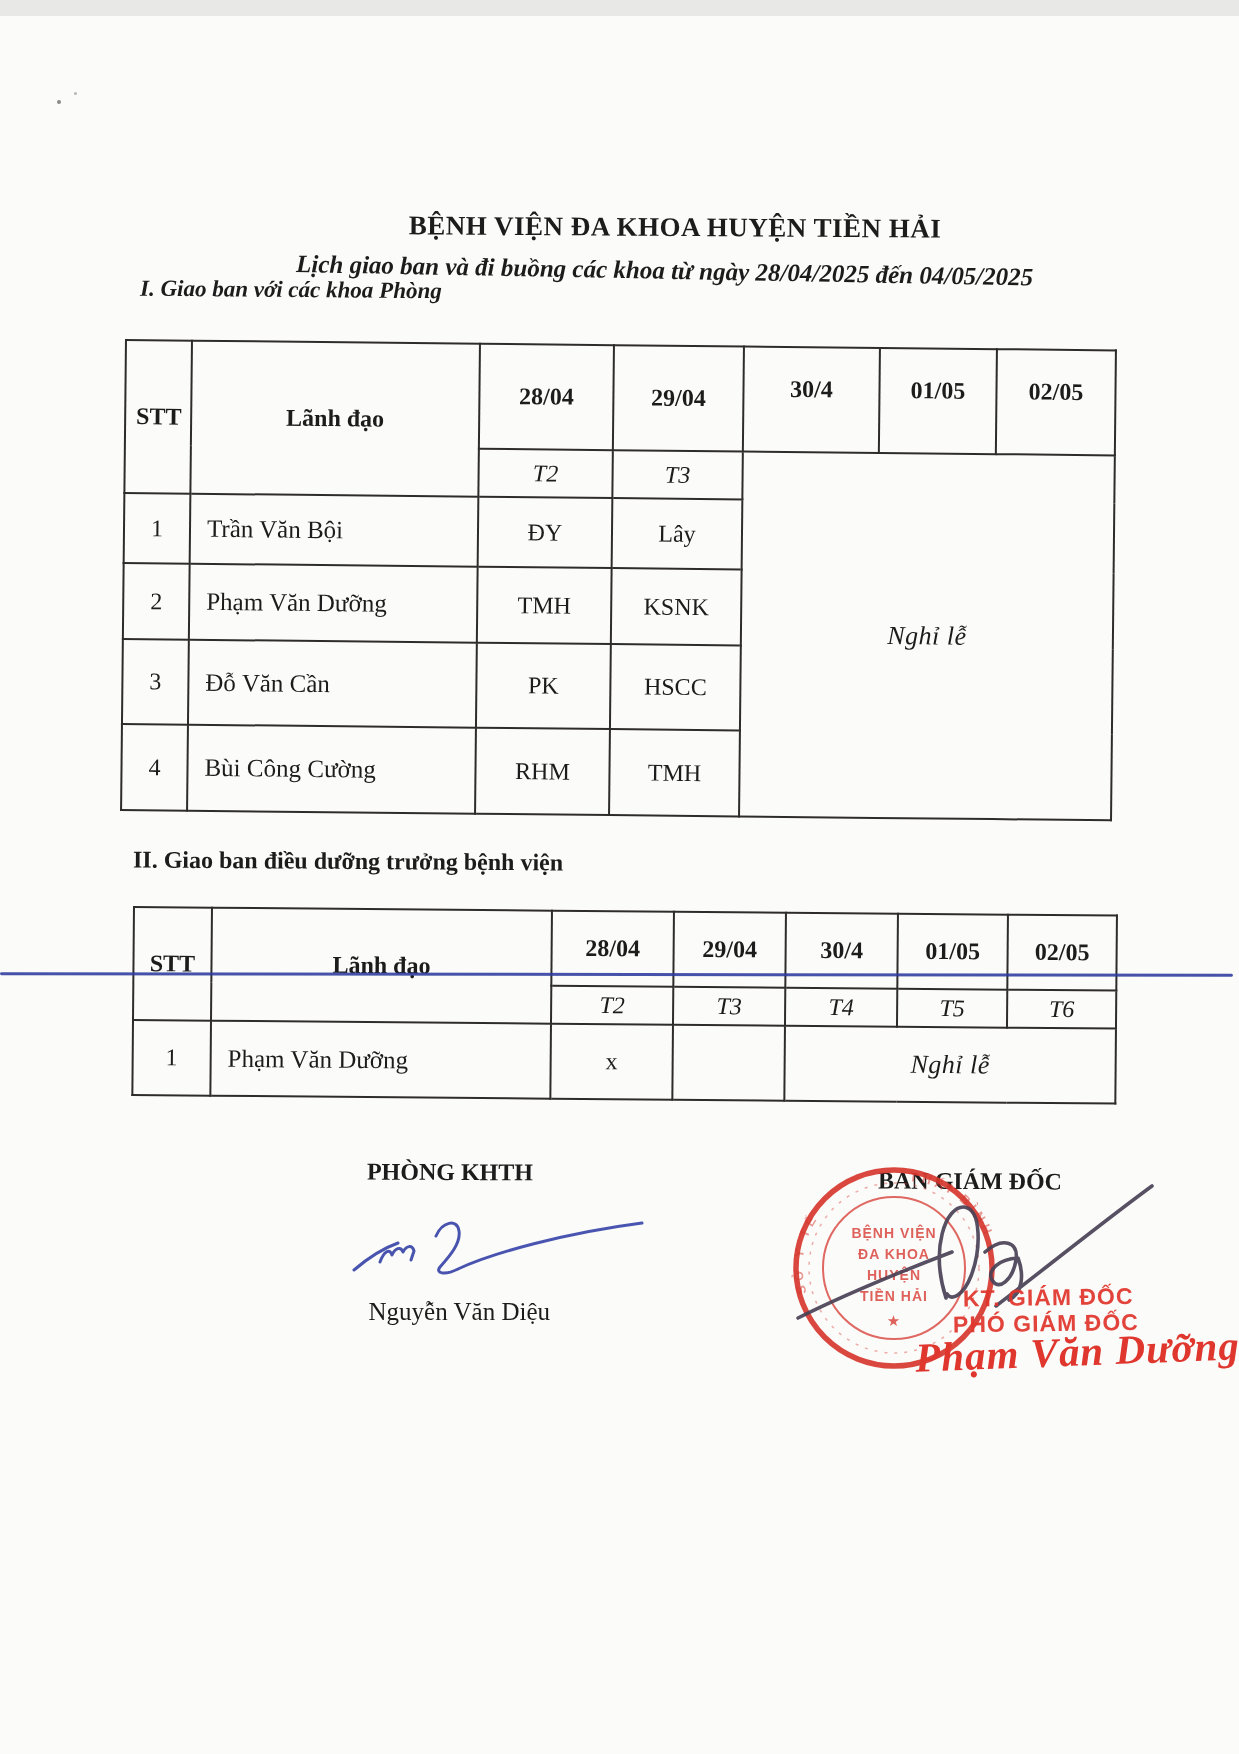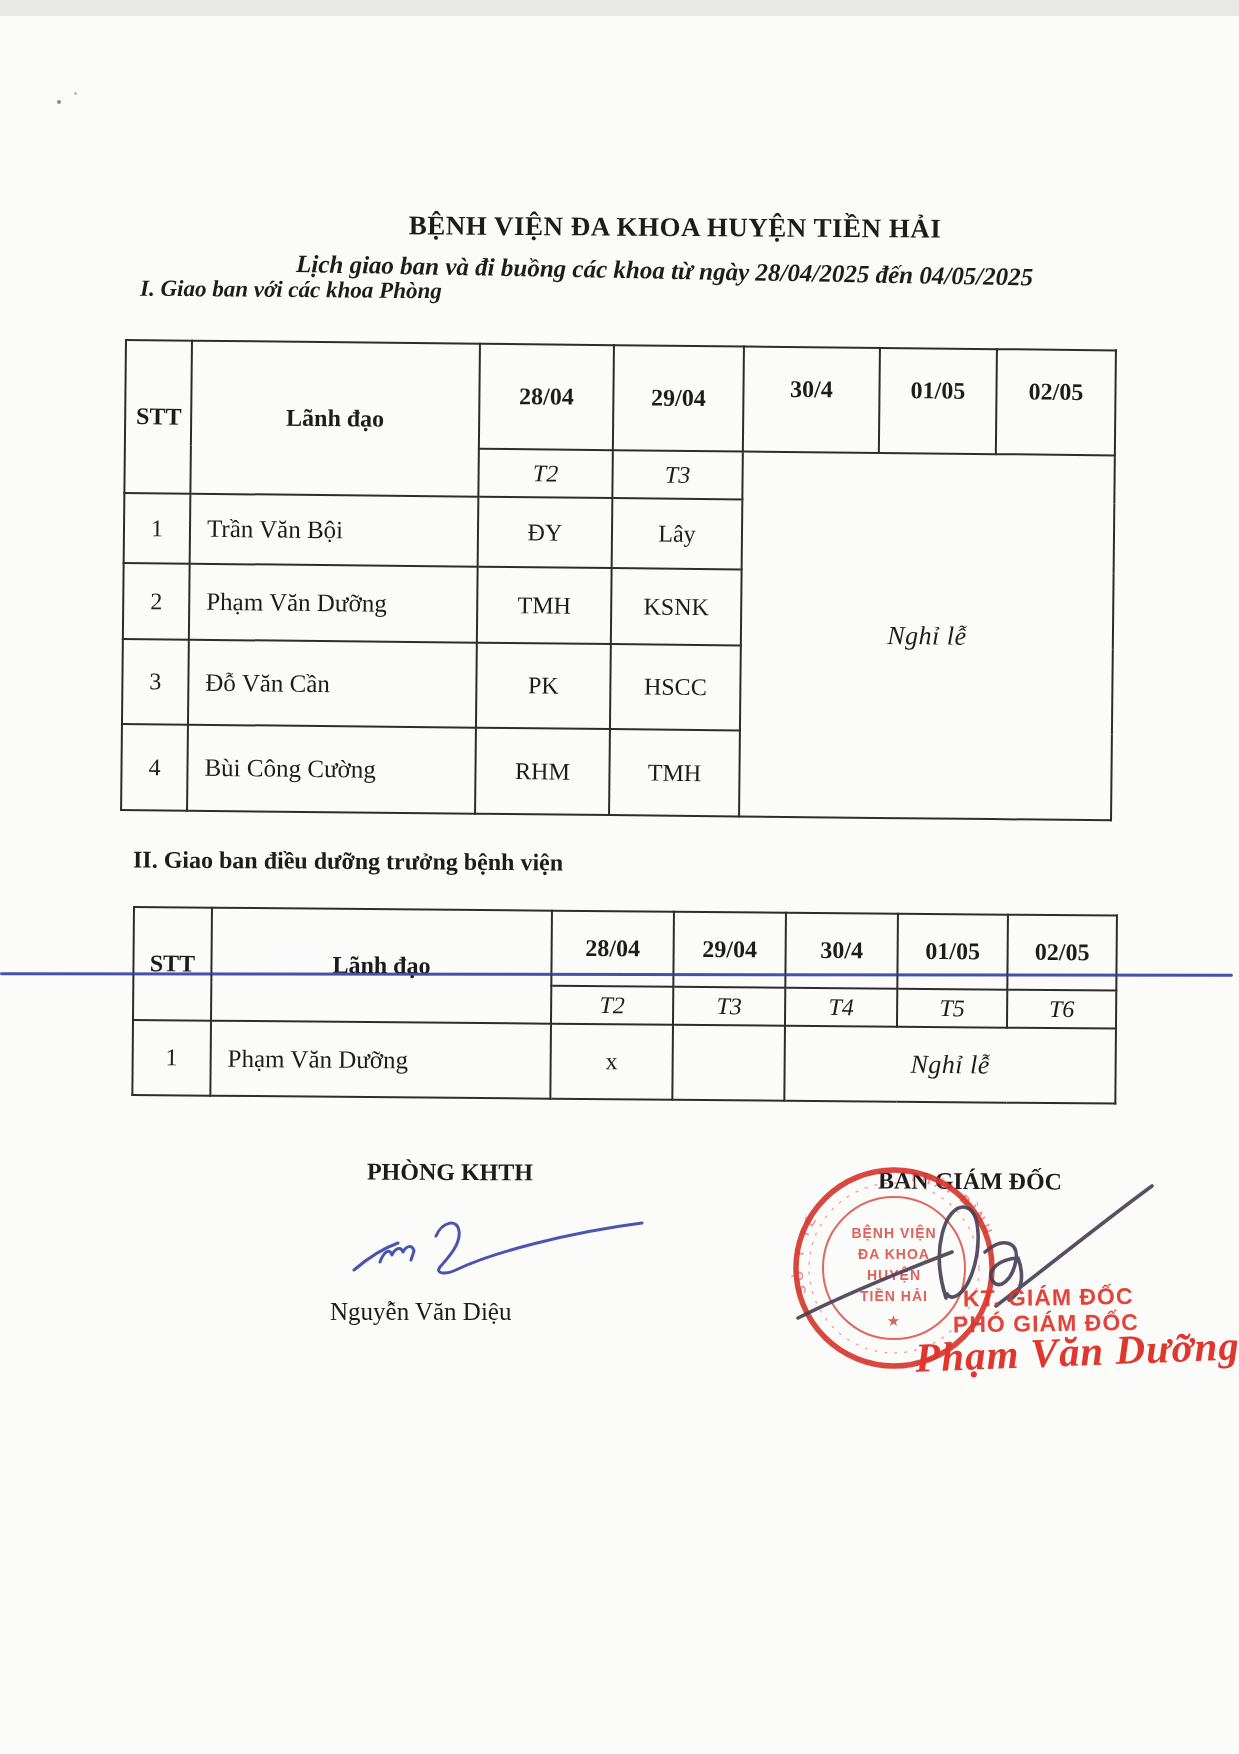--- a/index.html
+++ b/index.html
@@ -53,21 +53,21 @@
   }
   .blue-rule{
     left:0;top:957px;width:1233px;height:3px;
     background:#2c3a9d;opacity:.88;border-radius:2px;
     transform:rotate(.08deg);
   }
   .sig-title-left{left:340px;top:1143px;width:220px;text-align:center;
     font-size:24px;font-weight:bold;transform:rotate(.3deg);}
   .sig-title-right{left:860px;top:1152px;width:220px;text-align:center;
     font-size:24px;font-weight:bold;transform:rotate(.3deg);}
-  .sig-name-left{left:330px;top:1282px;width:220px;text-align:left;font-size:25px;}
+  .sig-name-left{left:330px;top:1282px;width:220px;text-align:right;font-size:25px;}
   .stamp-pos-1{left:963px;top:1268px;width:200px;
     font-family:"Liberation Sans","DejaVu Sans",sans-serif;
     font-size:23px;font-weight:bold;color:#e0352c;letter-spacing:1px;
     transform:rotate(-.8deg);opacity:.92;}
   .stamp-pos-2{left:953px;top:1294px;width:220px;
     font-family:"Liberation Sans","DejaVu Sans",sans-serif;
     font-size:23px;font-weight:bold;color:#e0352c;letter-spacing:1px;
     transform:rotate(-.8deg);opacity:.92;}
   .stamp-script{
     left:915px;top:1312px;width:300px;

